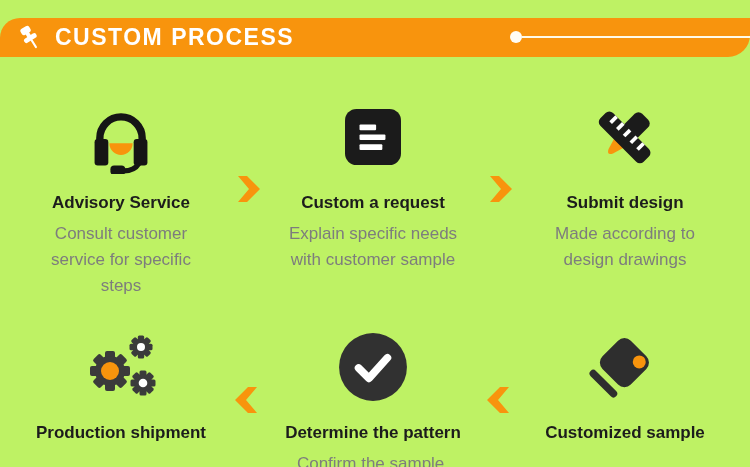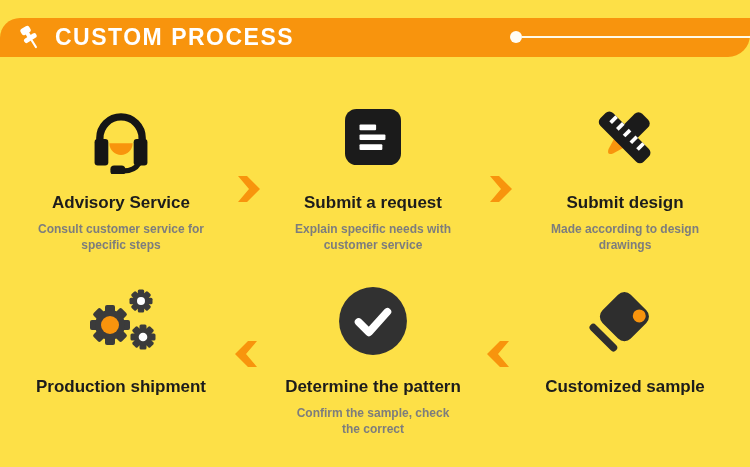--- a/index.html
+++ b/index.html
@@ -1,34 +1,34 @@
 <!DOCTYPE html>
 <html><head>
 <meta charset="utf-8">
 <style>
   html,body{margin:0;padding:0;background:#fff;}
-  .page{position:relative;width:750px;height:467px;background:#fde047;overflow:hidden;
+  .page{position:relative;width:750px;height:467px;background:#bef264;overflow:hidden;
         font-family:"Liberation Sans",sans-serif;
         --accent:#F8940D;--ink:#1C1C1C;--muted:#7D7D7D;}
   
   .banner{position:relative;margin-top:18px;height:39px;background:var(--accent);
           border-radius:20px 0 22px 0;display:flex;align-items:center;}
   .banner .pin{margin-left:16px;display:flex;}
   .banner h1{margin:0 0 0 13px;font-size:23px;font-weight:800;color:#ffffff;
              letter-spacing:1.5px;line-height:1;}
   .deco-line{position:absolute;left:522px;right:0;top:18px;height:2px;background:#FFFBE8;}
   .deco-dot{position:absolute;left:510px;top:13px;width:12px;height:12px;border-radius:50%;background:#FFFDF4;}
   
   .content{padding:0 12px;}
   .row{display:flex;margin-top:38px;}
   .row.second{margin-top:26px;}
   .step{width:218px;text-align:center;}
   .icon-area{height:88px;display:flex;align-items:center;justify-content:center;}
   .title{margin-top:10px;font-size:17px;line-height:20px;font-weight:bold;color:var(--ink);}
-  .desc{margin:8px auto 0;max-width:172px;font-size:12px;line-height:16px;color:var(--muted);font-weight:bold;}
+  .desc{margin:8px auto 0;max-width:172px;font-size:17px;line-height:26px;color:var(--muted);}
   .connector{width:34px;display:flex;justify-content:center;align-items:flex-start;}
   .row.first .connector svg{margin-top:80px;}
   .row.second .connector svg{margin-top:61px;}
 </style>
 </head>
 <body>
 
 <div class="page" style="--accent: #F8940D; --ink: #1C1C1C; --muted: #7D7D7D;">
 
   <header class="banner">
@@ -78,22 +78,22 @@
         <div class="icon-area">
           <span>
             <svg width="56" height="56" viewBox="0 0 54 54">
               <rect x="0" y="0" width="54" height="54" rx="11" fill="#1b1b1b"></rect>
               <rect x="14" y="15" width="16" height="5.5" rx="1" fill="#ffffff"></rect>
               <rect x="14" y="24.5" width="25" height="5.5" rx="1" fill="#ffffff"></rect>
               <rect x="14" y="34" width="22" height="5.5" rx="1" fill="#ffffff"></rect>
             </svg>
           </span>
         </div>
-        <div class="title">Submit a request</div>
-        <div class="desc">Explain specific needs with customer service</div>
+        <div class="title">Custom a request</div>
+        <div class="desc">Explain specific needs with customer sample</div>
       </div>
 
       <div class="connector">
         <svg width="27" height="28" viewBox="0 0 27 28">
           <polygon points="4,1 13,1 26,14 13,27 4,27 15,14" fill="var(--accent)"></polygon>
         </svg>
       </div>
 
       <div class="step">
         <div class="icon-area">

